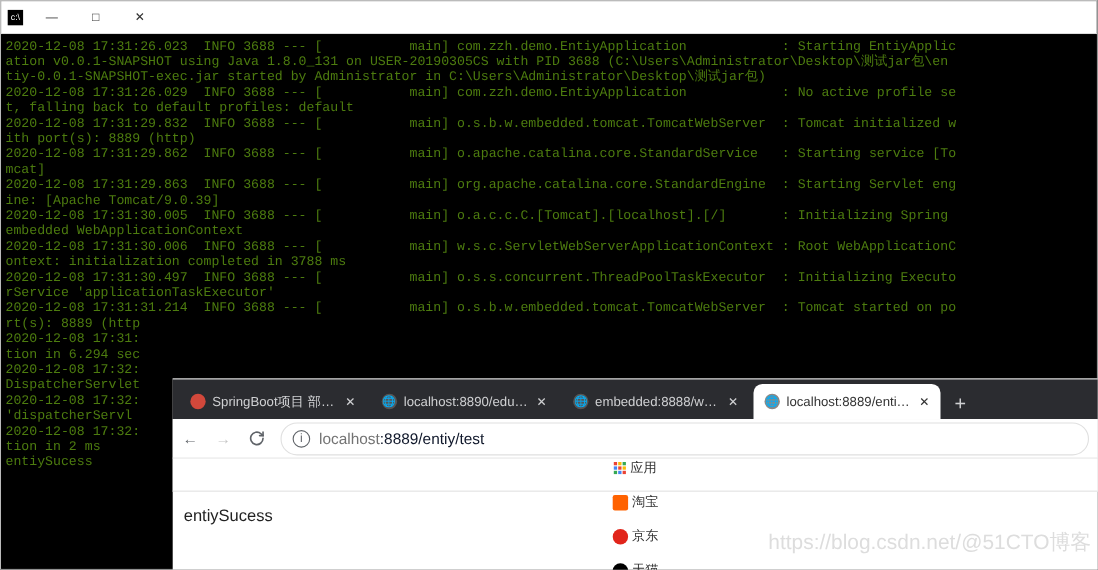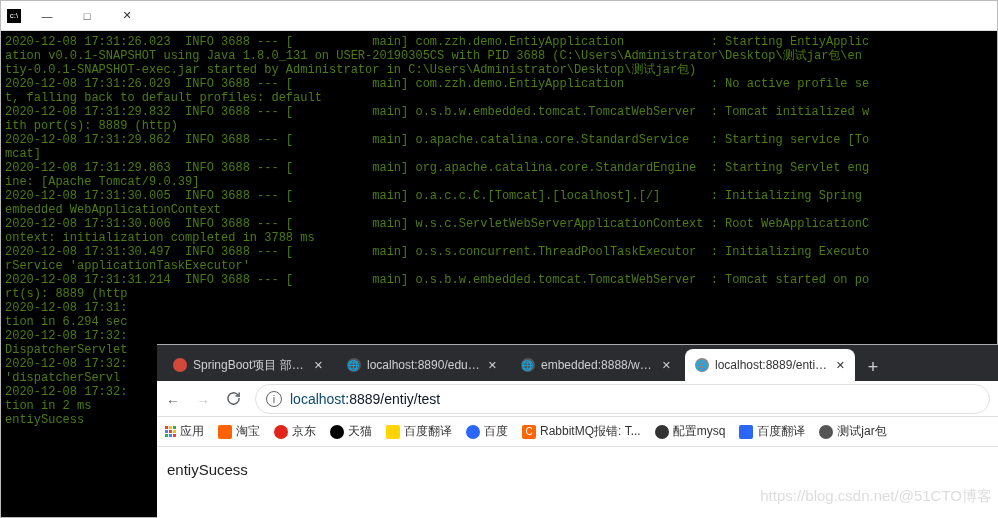--- a/index.html
+++ b/index.html
@@ -18,25 +18,25 @@
   .tab .favicon { width:14px; height:14px; border-radius:50%; margin-right:6px; display:inline-flex;align-items:center;justify-content:center;font-size:10px;background:#666;}
   .tab.active { background:#fff; color:#333; }
   .tab .close { margin-left:8px; font-size:11px; }
   .tab-label{white-space:nowrap; overflow:hidden; text-overflow:ellipsis; flex:1;}
   .newtab { width:28px; height:28px; color:#cfd0d2; font-size:18px; display:flex;align-items:center;justify-content:center;}
   .chrome-toolbar { display:flex; align-items:center; height: 36px; background:#fff; border-bottom:1px solid #e2e2e2; padding:0 8px; gap:14px;}
   .nav-ico { width:16px; height:16px; color:#5f6368; display:flex;align-items:center;justify-content:center;font-size:14px;}
   .nav-ico.fwd{color:#c4c4c4;}
   .omnibox { flex:1; display:flex; align-items:center; border:1px solid #e0e0e0; border-radius:16px; height:30px; padding:0 10px; color:#333; font-size:14px;}
   .omnibox .info { width:16px;height:16px;border:1.5px solid #5f6368;color:#5f6368;border-radius:50%;display:flex;align-items:center;justify-content:center;font-size:11px;margin-right:8px;}
-  .bookmarks { display:flex; align-items:center; height: 30px; background:#fff; padding:0 8px; gap:14px; border-bottom:1px solid #e2e2e2;font-size:12px; color:#333;}
+  .bookmarks { display:flex; align-items:center; height: 30px; background:#fff; padding:0 8px; gap:14px; border-bottom:1px solid #e2e2e2;font-size:12px; color:#333;flex-direction:column;}
   .bm { display:flex;align-items:center;gap:4px;white-space:nowrap;}
   .bm .ico { width:14px;height:14px;border-radius:2px;display:inline-block;}
   .content { padding:14px 10px; font-size:15px; color:#222;}
-  .watermark { position:absolute; right:6px; bottom:12px; color:#ddd; font-size:15px; }
+  .watermark { position:absolute; right:6px; bottom:12px; color:#ddd; font-size:19px; }
   svg{display:block;}
 </style>
 </head>
 <body>
 
 <div class="cmd-window">
   <div class="cmd-titlebar">
     <span class="cmd-icon">c:\</span>
     <div class="win-btns">
       <div class="win-btn">—</div>
@@ -103,21 +103,21 @@
     <div class="nav-ico">←</div>
     <div class="nav-ico fwd">→</div>
     <div class="nav-ico" title="Reload">
       <svg width="15" height="15" viewBox="0 0 24 24" fill="none" stroke="#5f6368" stroke-width="2.4" stroke-linecap="round">
           <path d="M21 12a9 9 0 1 1-3-6.7L21 8"></path>
           <path d="M21 3v5h-5"></path>
         </svg>
     </div>
     <div class="omnibox">
       <span class="info">i</span>
-      <span><span style="color:#0c4a6e">localhost</span><span style="color:#0f172a">:8889/entiy/test</span></span>
+      <span><span style="color:#737373">localhost</span><span style="color:#0f172a">:8889/entiy/test</span></span>
     </div>
   </div>
 
   <div class="bookmarks">
     <div class="bm">
       <span style="display:inline-grid;grid-template-columns:repeat(3,3px);grid-gap:1px;">
         <i style="width:3px;height:3px;background:#ea4335"></i>
           <i style="width:3px;height:3px;background:#fbbc05"></i>
           <i style="width:3px;height:3px;background:#34a853"></i>
         <i style="width:3px;height:3px;background:#4285f4"></i>

